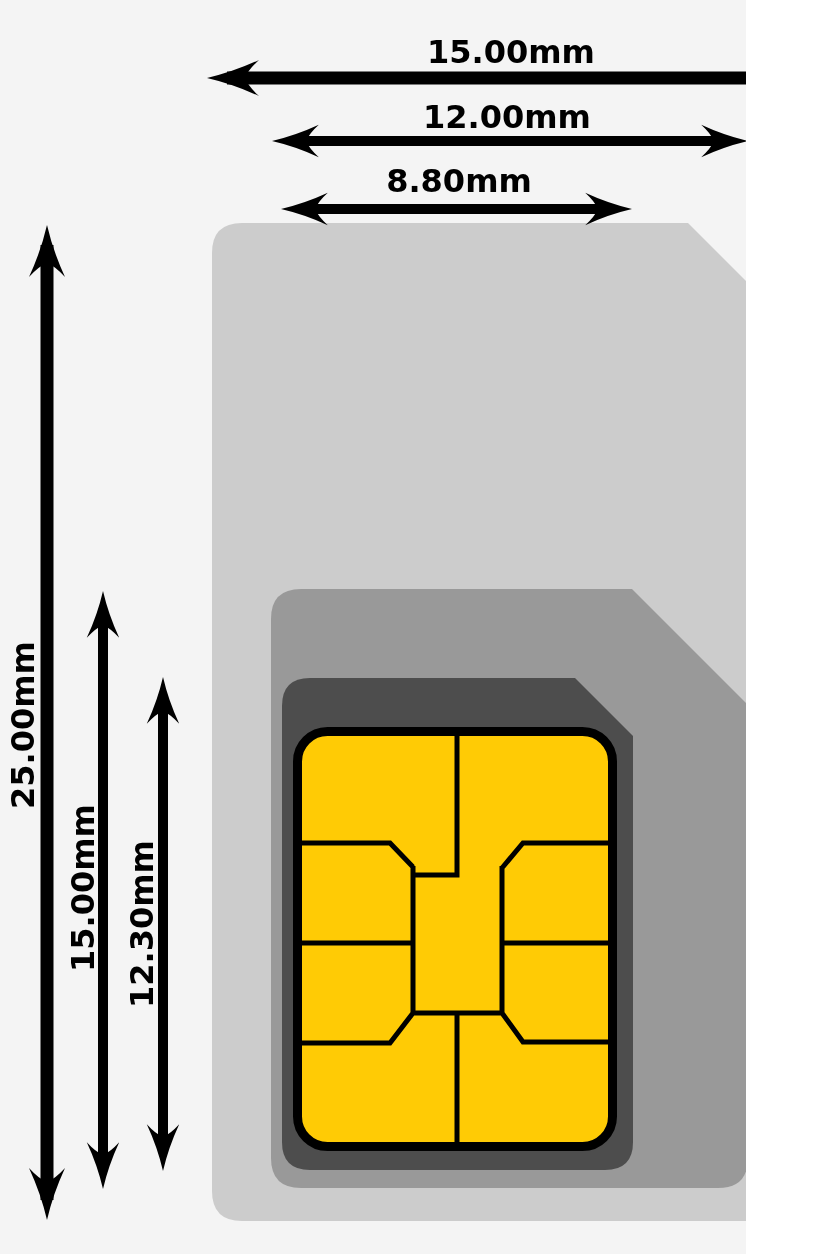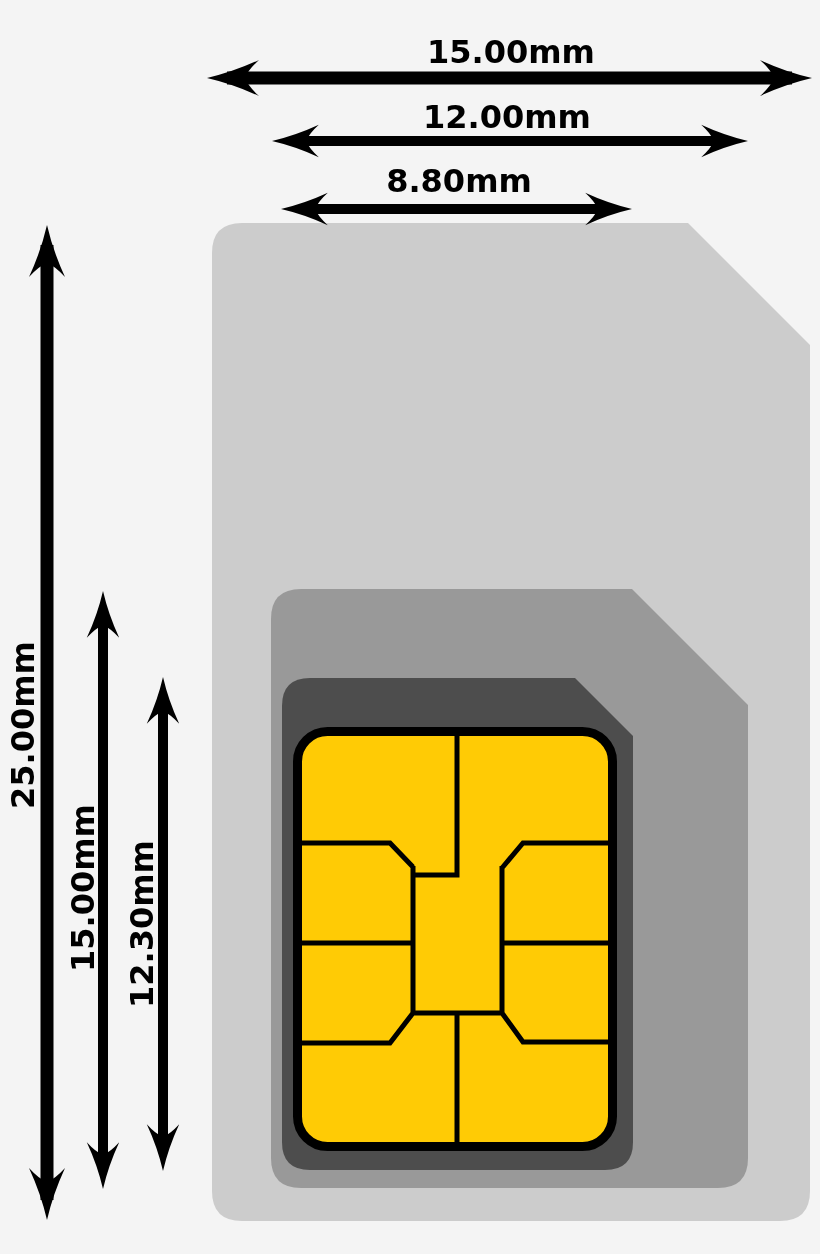--- a/index.html
+++ b/index.html
@@ -1,18 +1,18 @@
 <!DOCTYPE html>
 <html><head>
 <meta charset="utf-8">
 <style>
   html, body { margin: 0; padding: 0; }
   .stage {
     position: relative;
-    width: 820px;
+    width: 746px;
     height: 1254px;
     overflow: hidden;
   }
   svg { display: block; }
   .dim-label {
     font-family: "DejaVu Sans", sans-serif;
     font-weight: 700;
     font-size: 32px;
   }
 </style>

